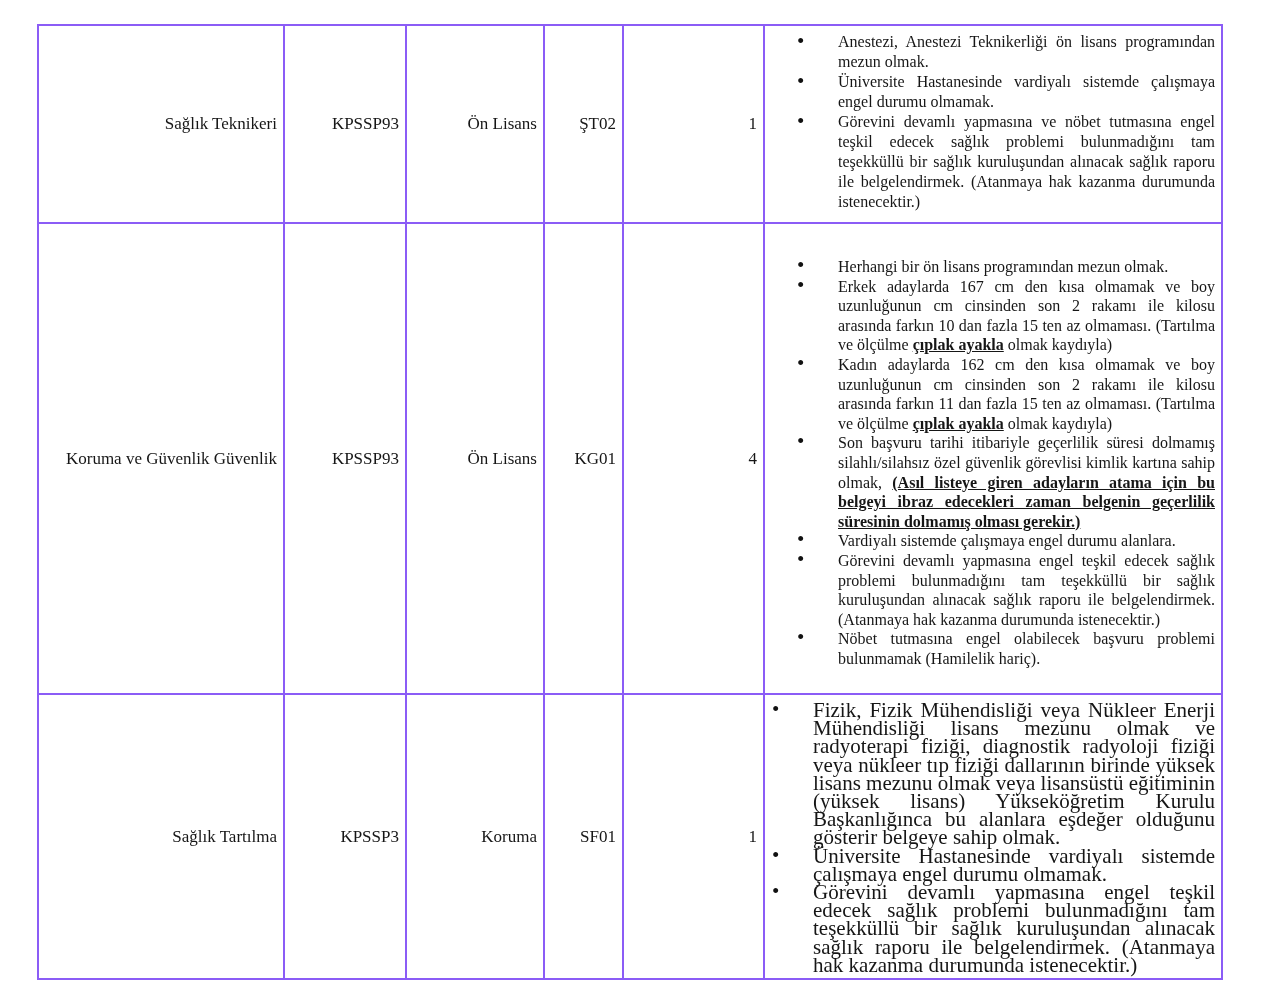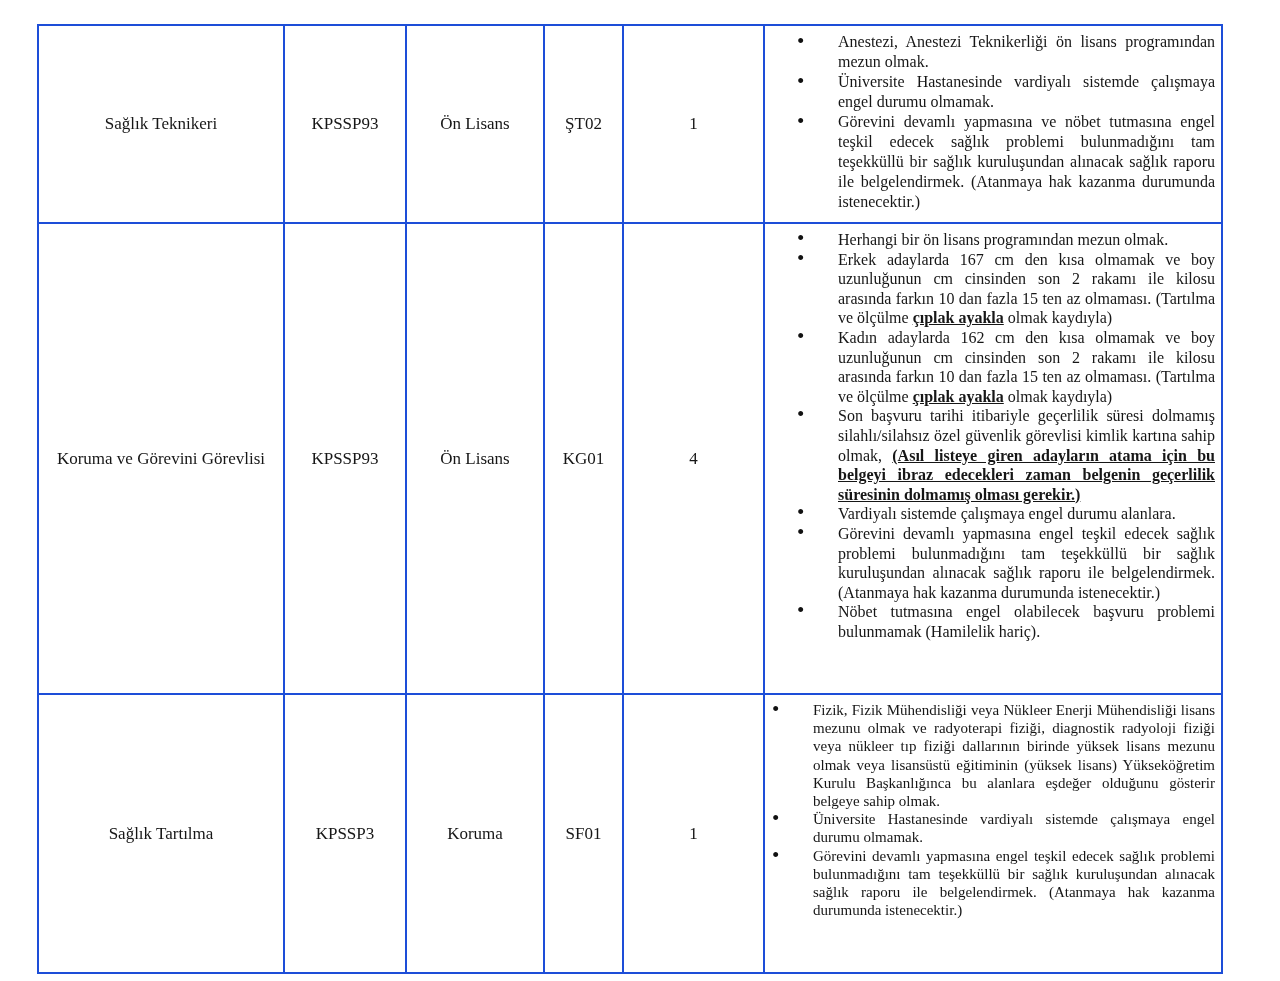--- a/index.html
+++ b/index.html
@@ -21,25 +21,25 @@
   table.doc-table {
     position: absolute;
     left: 37px;
     top: 24px;
     width: 1184px;
     height: 948px;
     border-collapse: collapse;
     table-layout: fixed;
   }
   table.doc-table td {
-    border: 2px solid #1d4ed8;
+    border: 2px solid #8b5cf6;
     overflow: hidden;
   }
   td.c-center {
-    text-align: center;
+    text-align: right;
     vertical-align: middle;
     font-size: 17px;
     line-height: 1.25;
     padding: 2px 6px;
   }
   td.c-req {
     vertical-align: top;
     padding: 6px 6px 4px 0;
   }
   ul.req-list {
@@ -55,22 +55,22 @@
   }
   ul.req-list li::before {
     content: "\2022";
     position: absolute;
     left: -41px;
     top: -1px;
     font-size: 21px;
     color: #111;
   }
   .row-0 ul.req-list { line-height: 20px; }
-  .row-1 ul.req-list { line-height: 19.6px; }
-  .row-2 ul.req-list { line-height: 18.2px; font-size: 15px; padding-left: 48px; }
+  .row-1 ul.req-list { line-height: 19.6px; margin-top: 27px; }
+  .row-2 ul.req-list { line-height: 18.2px; font-size: 21px; padding-left: 48px; }
   ul.req-list b { font-weight: bold; text-decoration: underline; }
 </style>
 </head>
 <body>
 
 <div class="page">
   <table class="doc-table">
     <colgroup>
       <col style="width:246px">
       <col style="width:122px">
@@ -88,30 +88,30 @@
         <td class="c-center">1</td>
         <td class="c-req">
           <ul class="req-list">
               <li><span>Anestezi, Anestezi Teknikerliği ön lisans programından mezun olmak.</span></li>
               <li><span>Üniversite Hastanesinde vardiyalı sistemde çalışmaya engel durumu olmamak.</span></li>
               <li><span>Görevini devamlı yapmasına ve nöbet tutmasına engel teşkil edecek sağlık problemi bulunmadığını tam teşekküllü bir sağlık kuruluşundan alınacak sağlık raporu ile belgelendirmek. (Atanmaya hak kazanma durumunda istenecektir.)</span></li>
             </ul>
         </td>
       </tr>
       <tr class="row-1" style="height:471px">
-        <td class="c-center">Koruma ve Görevini Görevlisi</td>
+        <td class="c-center">Koruma ve Güvenlik Güvenlik</td>
         <td class="c-center">KPSSP93</td>
         <td class="c-center">Ön Lisans</td>
         <td class="c-center">KG01</td>
         <td class="c-center">4</td>
         <td class="c-req">
           <ul class="req-list">
               <li><span>Herhangi bir ön lisans programından mezun olmak.</span></li>
               <li><span>Erkek adaylarda 167 cm den kısa olmamak ve boy uzunluğunun cm cinsinden son 2 rakamı ile kilosu arasında farkın 10 dan fazla 15 ten az olmaması. (Tartılma ve ölçülme </span><b>çıplak ayakla</b><span> olmak kaydıyla)</span></li>
-              <li><span>Kadın adaylarda 162 cm den kısa olmamak ve boy uzunluğunun cm cinsinden son 2 rakamı ile kilosu arasında farkın 10 dan fazla 15 ten az olmaması. (Tartılma ve ölçülme </span><b>çıplak ayakla</b><span> olmak kaydıyla)</span></li>
+              <li><span>Kadın adaylarda 162 cm den kısa olmamak ve boy uzunluğunun cm cinsinden son 2 rakamı ile kilosu arasında farkın 11 dan fazla 15 ten az olmaması. (Tartılma ve ölçülme </span><b>çıplak ayakla</b><span> olmak kaydıyla)</span></li>
               <li><span>Son başvuru tarihi itibariyle geçerlilik süresi dolmamış silahlı/silahsız özel güvenlik görevlisi kimlik kartına sahip olmak, </span><b>(Asıl listeye giren adayların atama için bu belgeyi ibraz edecekleri zaman belgenin geçerlilik süresinin dolmamış olması gerekir.)</b></li>
               <li><span>Vardiyalı sistemde çalışmaya engel durumu alanlara.</span></li>
               <li><span>Görevini devamlı yapmasına engel teşkil edecek sağlık problemi bulunmadığını tam teşekküllü bir sağlık kuruluşundan alınacak sağlık raporu ile belgelendirmek. (Atanmaya hak kazanma durumunda istenecektir.)</span></li>
               <li><span>Nöbet tutmasına engel olabilecek başvuru problemi bulunmamak (Hamilelik hariç).</span></li>
             </ul>
         </td>
       </tr>
       <tr class="row-2" style="height:279px">
         <td class="c-center">Sağlık Tartılma</td>
         <td class="c-center">KPSSP3</td>

